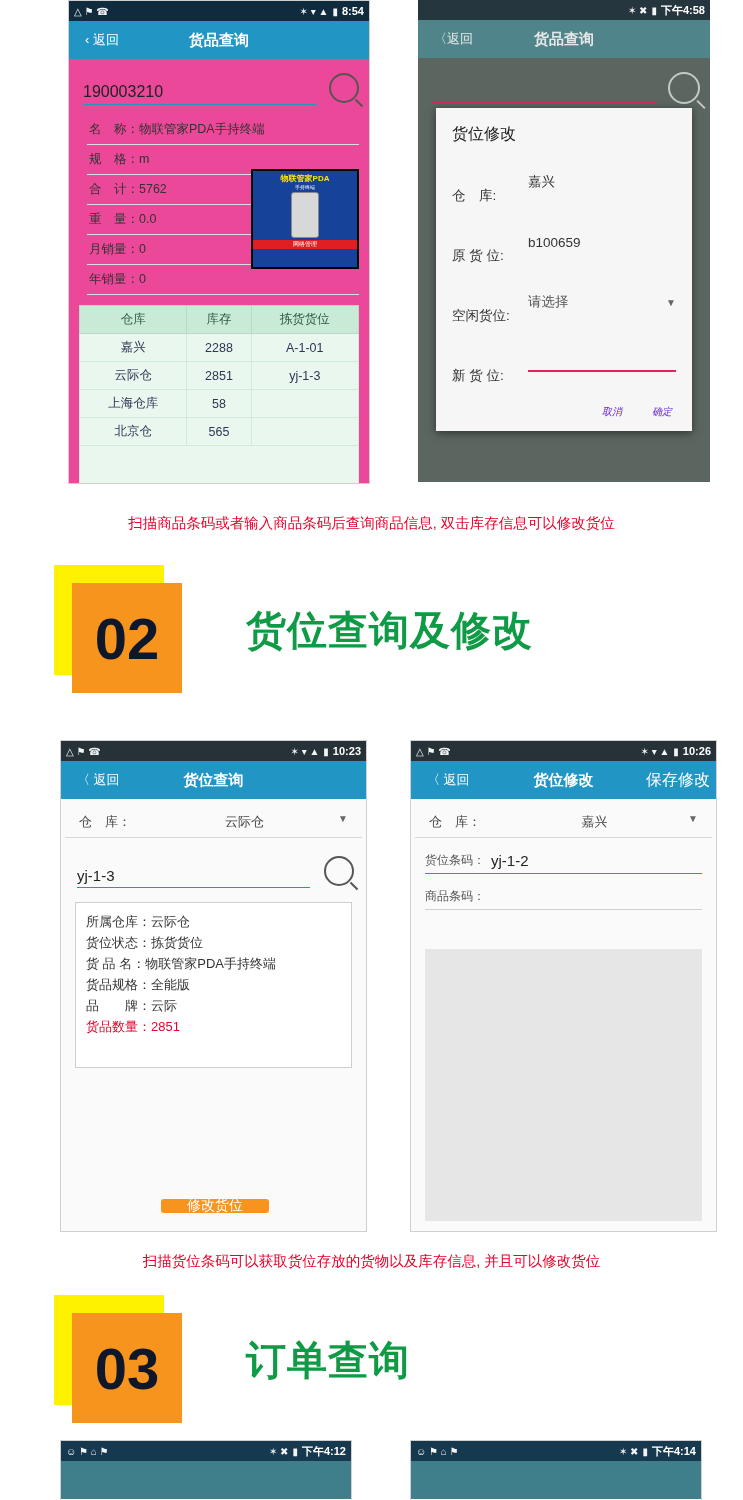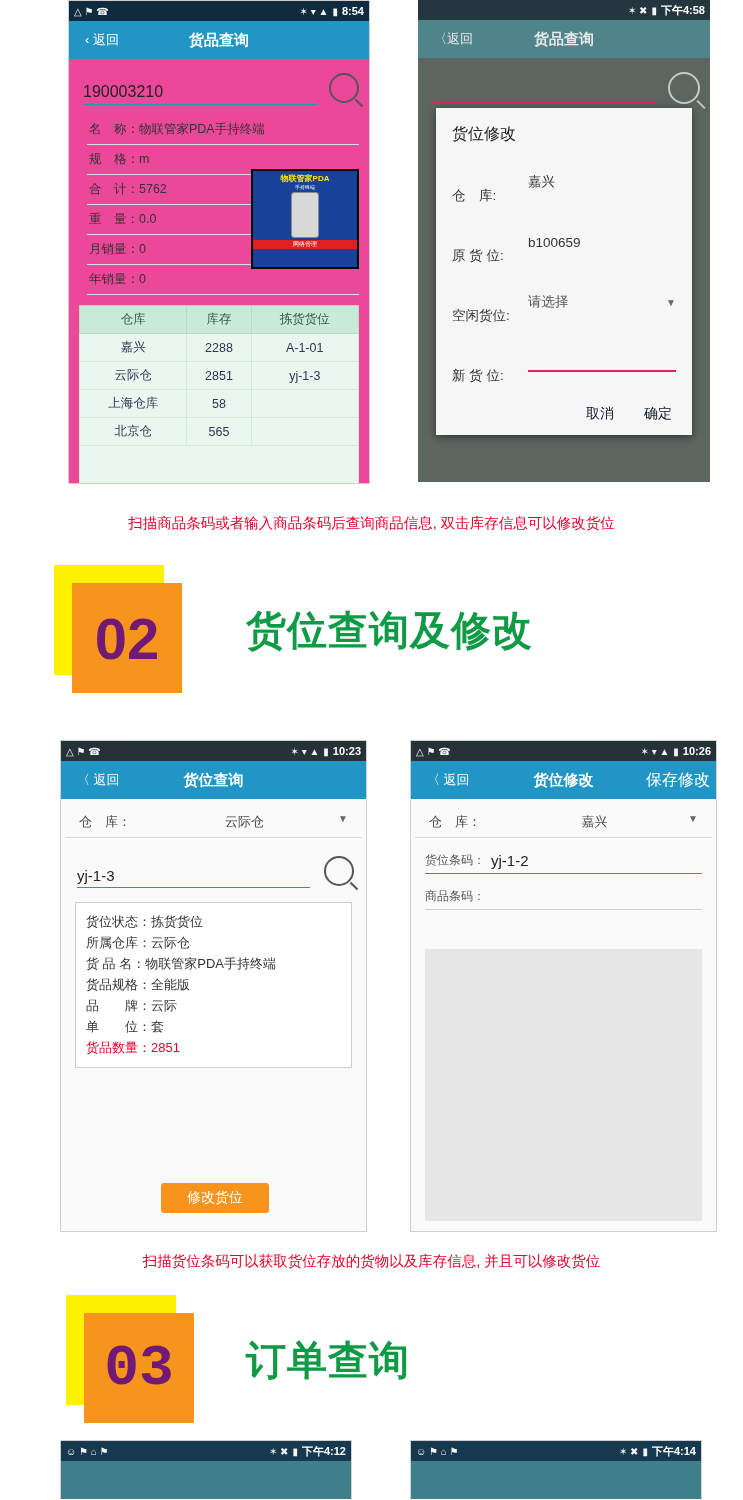--- a/index.html
+++ b/index.html
@@ -179,21 +179,21 @@
   .dlg-row .lbl { width: 76px; margin-top: 28px; }
   .dlg-row .val { flex: 1; }
   .dlg-row.sel .val { display:flex; justify-content: space-between; align-items:center; color:#555;}
   .caret { font-size: 10px; color:#666; }
   .dlg-input {
     flex: 1;
     border-bottom: 2px solid #e0245e;
     height: 18px;
   }
   .dlg-actions { display:flex; justify-content: flex-end; gap: 30px; padding: 6px 4px 2px 0; }
-  .dlg-actions span { color: #0f172a; font-size: 14px; }
+  .dlg-actions span { color: #6d28d9; font-size: 10px; font-style: italic; }
   .s2-tbl {
     position: absolute; left: 18px; top: 368px; width: 256px;
     font-size: 12.5px; color:#ffffff;
   }
   .s2-tbl .r { display:flex; border-bottom:1px solid #8d968f; padding: 5px 0; background: rgba(180,200,185,.25);}
   .s2-tbl .r .c1 { width: 130px; padding-left: 14px;}
   .s2-tbl .r .c2 { flex:1; text-align:center;}
 
   
   .caption {
@@ -205,21 +205,21 @@
   }
   #cap1 { top: 514px; }
   #cap2 { top: 1252px; }
 
   
   .section { position: absolute; }
   .num-badge {
     position: absolute;
     width: 110px; height: 110px;
     background: #f7941e;
-    color: #701a75;
+    color: #0f172a;
     font-size: 58px;
     font-weight: bold;
     display: flex; align-items: center; justify-content: center;
   }
   .num-badge::before {
     content: "";
     position: absolute;
     left: -18px; top: -18px;
     width: 110px; height: 110px;
     background: #fff200;
@@ -230,21 +230,21 @@
     color: #0f9b45;
     font-size: 40px;
     font-weight: bold;
     letter-spacing: 1px;
   }
 
   #sec02 { left: 0; top: 565px; width: 743px; height: 140px; }
   #sec02 .num-badge { left: 72px; top: 18px; }
   #sec02 .sec-title { left: 246px; top: 38px; }
   #sec03 { left: 0; top: 1295px; width: 743px; height: 140px; }
-  #sec03 .num-badge { left: 84px; top: 18px; font-family: Liberation Mono, monospace; }
+  #sec03 .num-badge { left: 72px; top: 18px; }
   #sec03 .sec-title { left: 246px; top: 38px; }
 
   
   #screen3 {
     left: 60px; top: 740px; width: 305px; height: 490px;
     border: 1px solid #d0d0d0;
   }
   #screen3 .statusbar { background: #263238; }
   #screen3 .titlebar { background: #2196c4; }
   #screen3 .body { background: #fafafa; height: 432px; position: relative;}
@@ -267,21 +267,21 @@
     padding: 8px 10px;
     font-size: 13px;
     line-height: 21px;
     color: #333;
     height: 148px;
   }
   .info-box .hl { color: #e8002a; }
   .btn-orange {
     position: absolute;
     left: 100px; bottom: 18px;
-    width: 108px; height: 30px;
+    width: 108px; height: 14px;
     background: #f7941e;
     color: #fff;
     font-size: 14px;
     display: flex; align-items: center; justify-content: center;
     border-radius: 3px;
   }
 
   
   #screen4 {
     left: 410px; top: 740px; width: 305px; height: 490px;
@@ -470,26 +470,25 @@
     <div class="fld-row">
       <span class="lbl">仓　库：</span>
       <span class="val">云际仓</span>
       <span class="caret">▼</span>
     </div>
     <div class="s3-search">
       <div class="inp">yj-1-3</div>
       <div class="mag"></div>
     </div>
     <div class="info-box">
+      <div>所属仓库：云际仓</div>
       <div>货位状态：拣货货位</div>
-      <div>所属仓库：云际仓</div>
       <div>货 品 名：物联管家PDA手持终端</div>
       <div>货品规格：全能版</div>
       <div>品　　牌：云际</div>
-      <div>单　　位：套</div>
       <div class="hl">货品数量：2851</div>
     </div>
     <div class="btn-orange">修改货位</div>
   </div>
 </div>
 
 <div class="phone" id="screen4">
   <div class="statusbar">
     <div class="left">
       <span class="sb-ico">△ ⚑ ☎</span>

